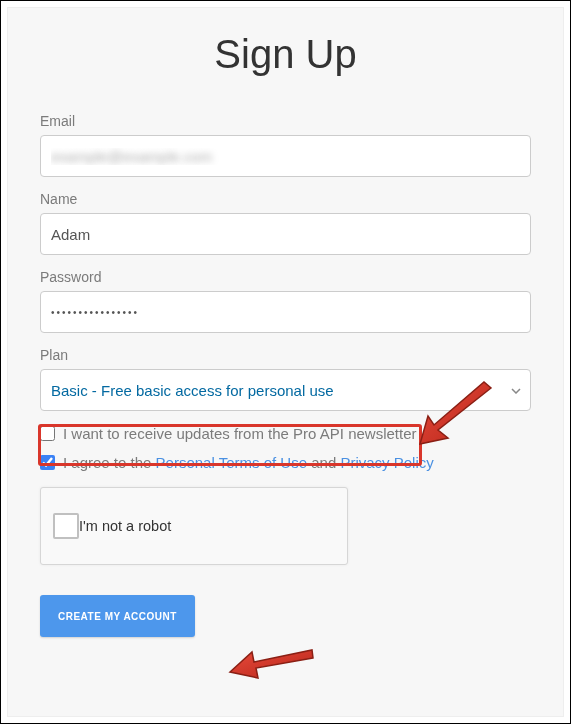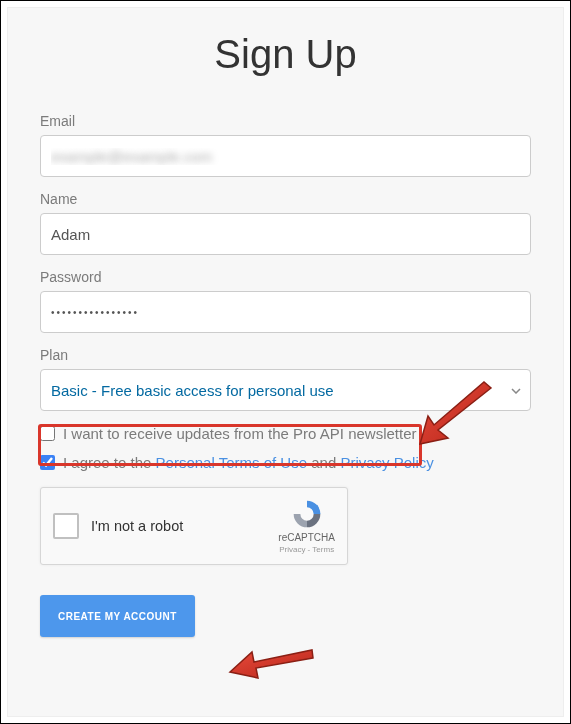--- a/index.html
+++ b/index.html
@@ -95,21 +95,20 @@
     .recaptcha {
       margin-top: 16px;
       width: 308px;
       height: 78px;
       border: 1px solid #d6d6d6;
       border-radius: 3px;
       background: #f9f9f9;
       display: flex;
       align-items: center;
       padding: 0 12px;
-      gap: 12px;
       box-shadow: 0 0 3px rgba(0,0,0,0.06);
     }
     .recaptcha-check {
       width: 26px;
       height: 26px;
       border: 2px solid #c0c0c0;
       border-radius: 2px;
       background: #fff;
     }
     .recaptcha-label { flex: 1; font-size: 14.5px; color: #333; }
@@ -181,30 +180,20 @@
     <div class="checkbox-row">
       <input type="checkbox" checked="" style="">
       <span>
         <span>I agree to the </span><a href="#">Personal Terms of Use</a><span> and </span><a href="#">Privacy Policy</a>
       </span>
     </div>
 
     <div class="recaptcha">
       <div class="recaptcha-check"></div>
       <span class="recaptcha-label">I'm not a robot</span>
-      <div class="recaptcha-brand">
-        <svg class="recaptcha-logo" viewBox="0 0 48 48">
-          <path d="M24 4 A20 20 0 0 1 44 24 L34 24 A10 10 0 0 0 24 14 Z" fill="#4a90e2"></path>
-          <path d="M44 24 A20 20 0 0 1 24 44 L24 34 A10 10 0 0 0 34 24 Z" fill="#6b7280"></path>
-          <path d="M24 44 A20 20 0 0 1 4 24 L14 24 A10 10 0 0 0 24 34 Z" fill="#9ca3af"></path>
-          <polygon points="40,10 44,24 34,20" fill="#4a90e2"></polygon>
-        </svg>
-        <span style="font-size:10px;color:#666;">reCAPTCHA</span>
-        <span style="font-size:8px;color:#999;">Privacy - Terms</span>
-      </div>
     </div>
 
     <button class="submit-btn">CREATE MY ACCOUNT</button>
 
     
     <div class="highlight-box"></div>
 
     
     <div class="arrow" style="left:408px; top:372px;">
       <svg width="90" height="70" viewBox="0 0 90 70">

